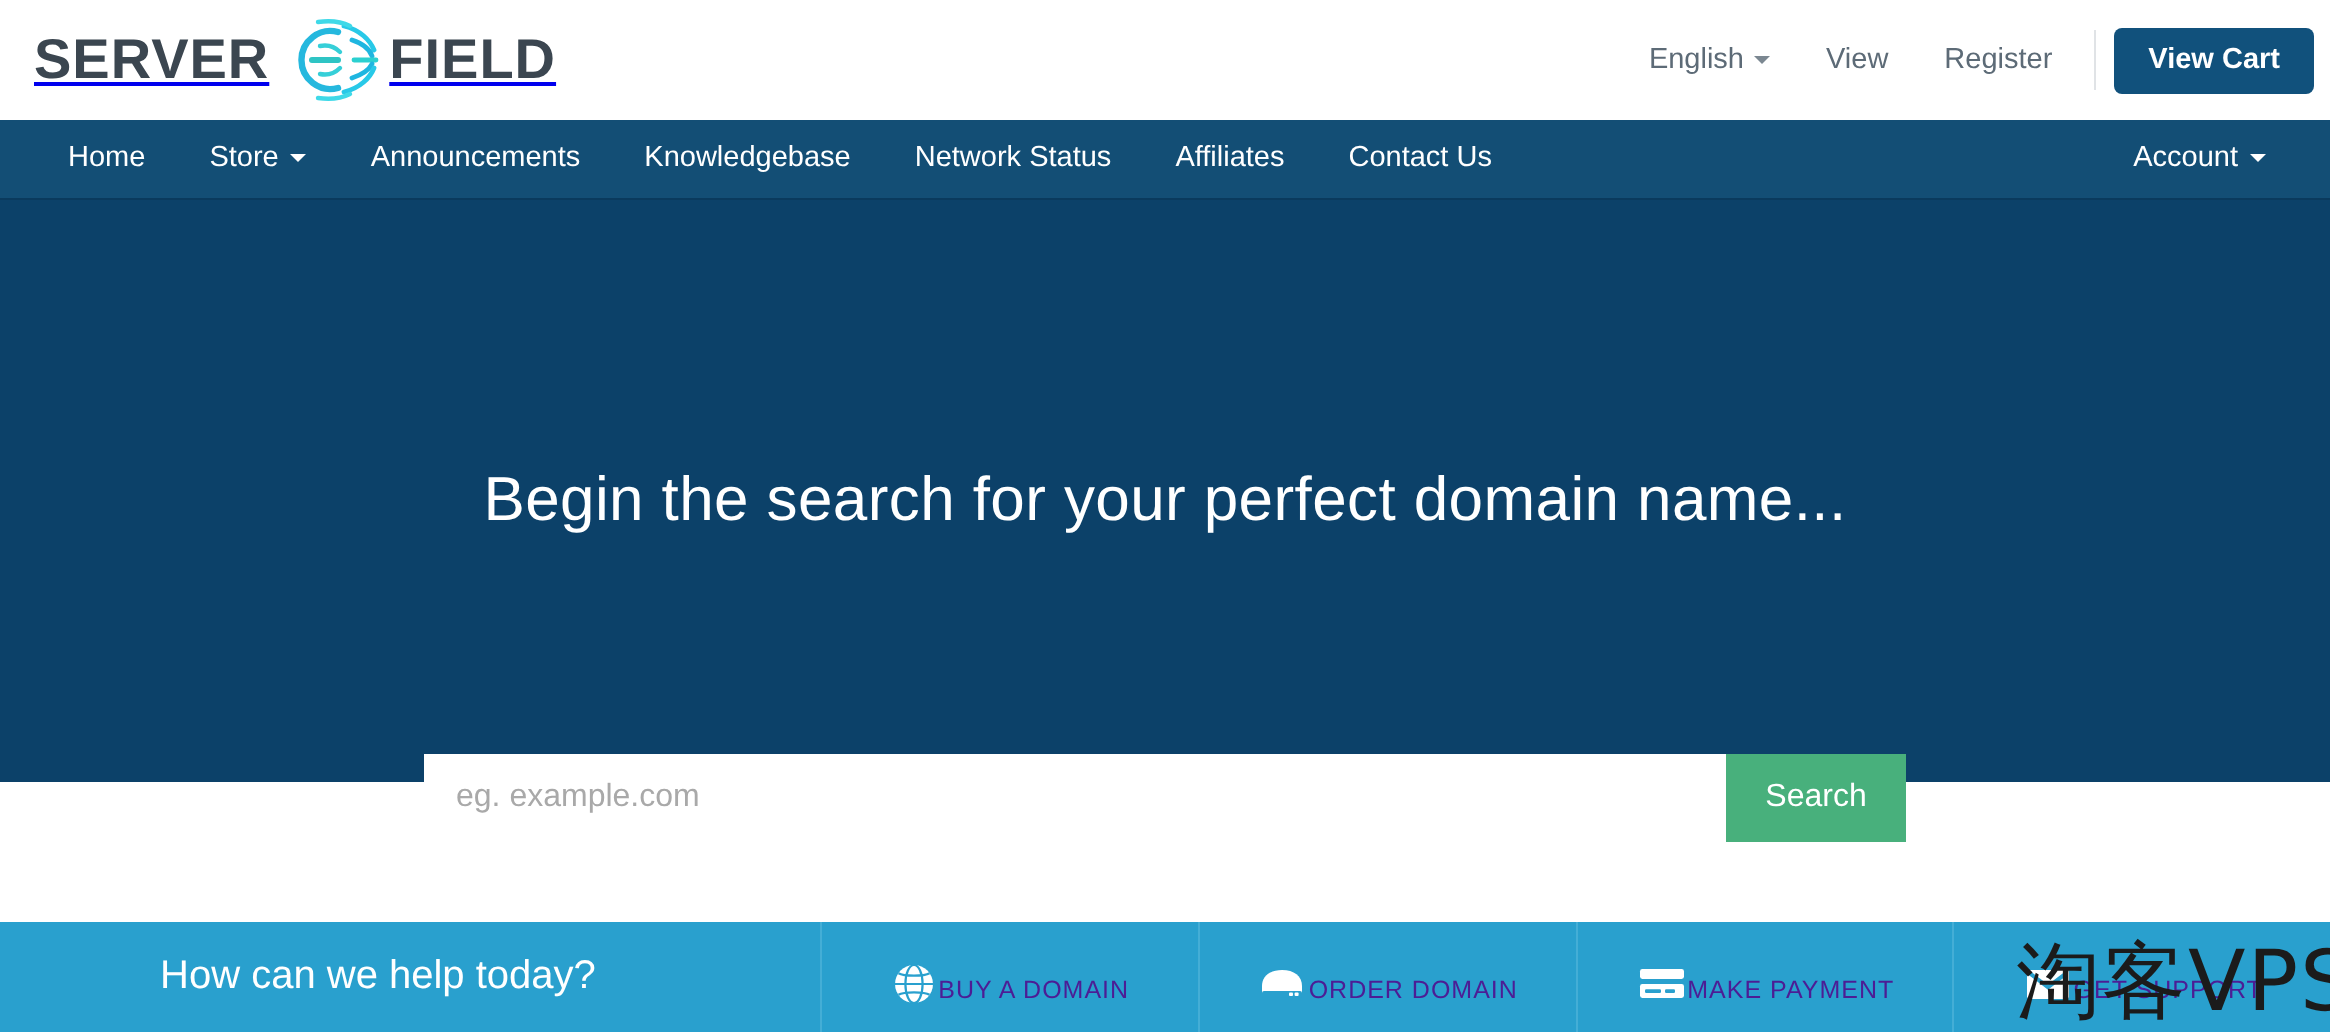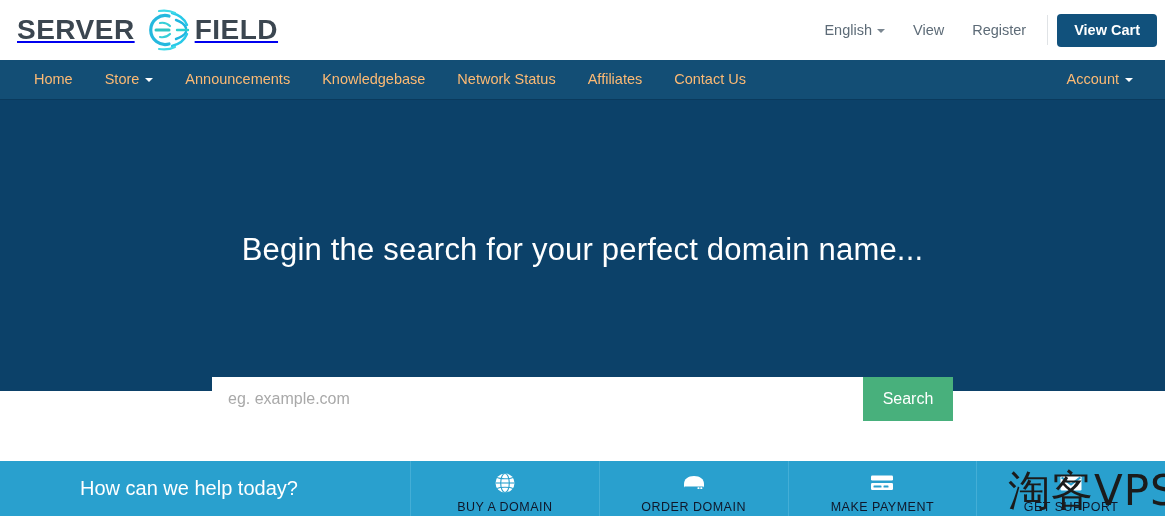--- a/index.html
+++ b/index.html
@@ -82,21 +82,21 @@
 
   
   .nav {
     position: absolute; left: 0; top: 60px; width: 1165px; height: 39px;
     background: #134e75;
     display: flex; align-items: stretch;
   }
   .nav-left { display: flex; align-items: stretch; margin-left: 18px; }
   .nav-right { display: flex; align-items: stretch; margin-left: auto; margin-right: 16px; }
   .nav-item {
-    color: #fdba74;
+    color: #ffffff;
     font-size: 14.5px;
     text-decoration: none;
     padding: 0 16px;
     line-height: 39px;
     white-space: nowrap;
   }
   .nav-item .caret {
     display: inline-block;
     margin-left: 6px;
     width: 0; height: 0;
@@ -157,23 +157,23 @@
     display: flex; align-items: center;
     color: #ffffff;
     font-size: 20px;
     font-weight: 300;
     padding-left: 80px;
     border-right: 1px solid #44aed6;
     font-family: "Liberation Sans", sans-serif;
   }
   .help-item {
     flex: 1;
-    display: flex; flex-direction: column;
+    display: flex; flex-direction: row;
     align-items: center; justify-content: center;
-    color: #0f172a;
+    color: #4c1d95;
     text-decoration: none;
     border-right: 1px solid #44aed6;
     padding-top: 7px;
   }
   .help-item:last-child { border-right: none; }
   .help-icon { height: 24px; display: flex; align-items: center; justify-content: center; }
   .help-label {
     margin-top: 5px;
     font-size: 12.5px;
     letter-spacing: 0.5px;

